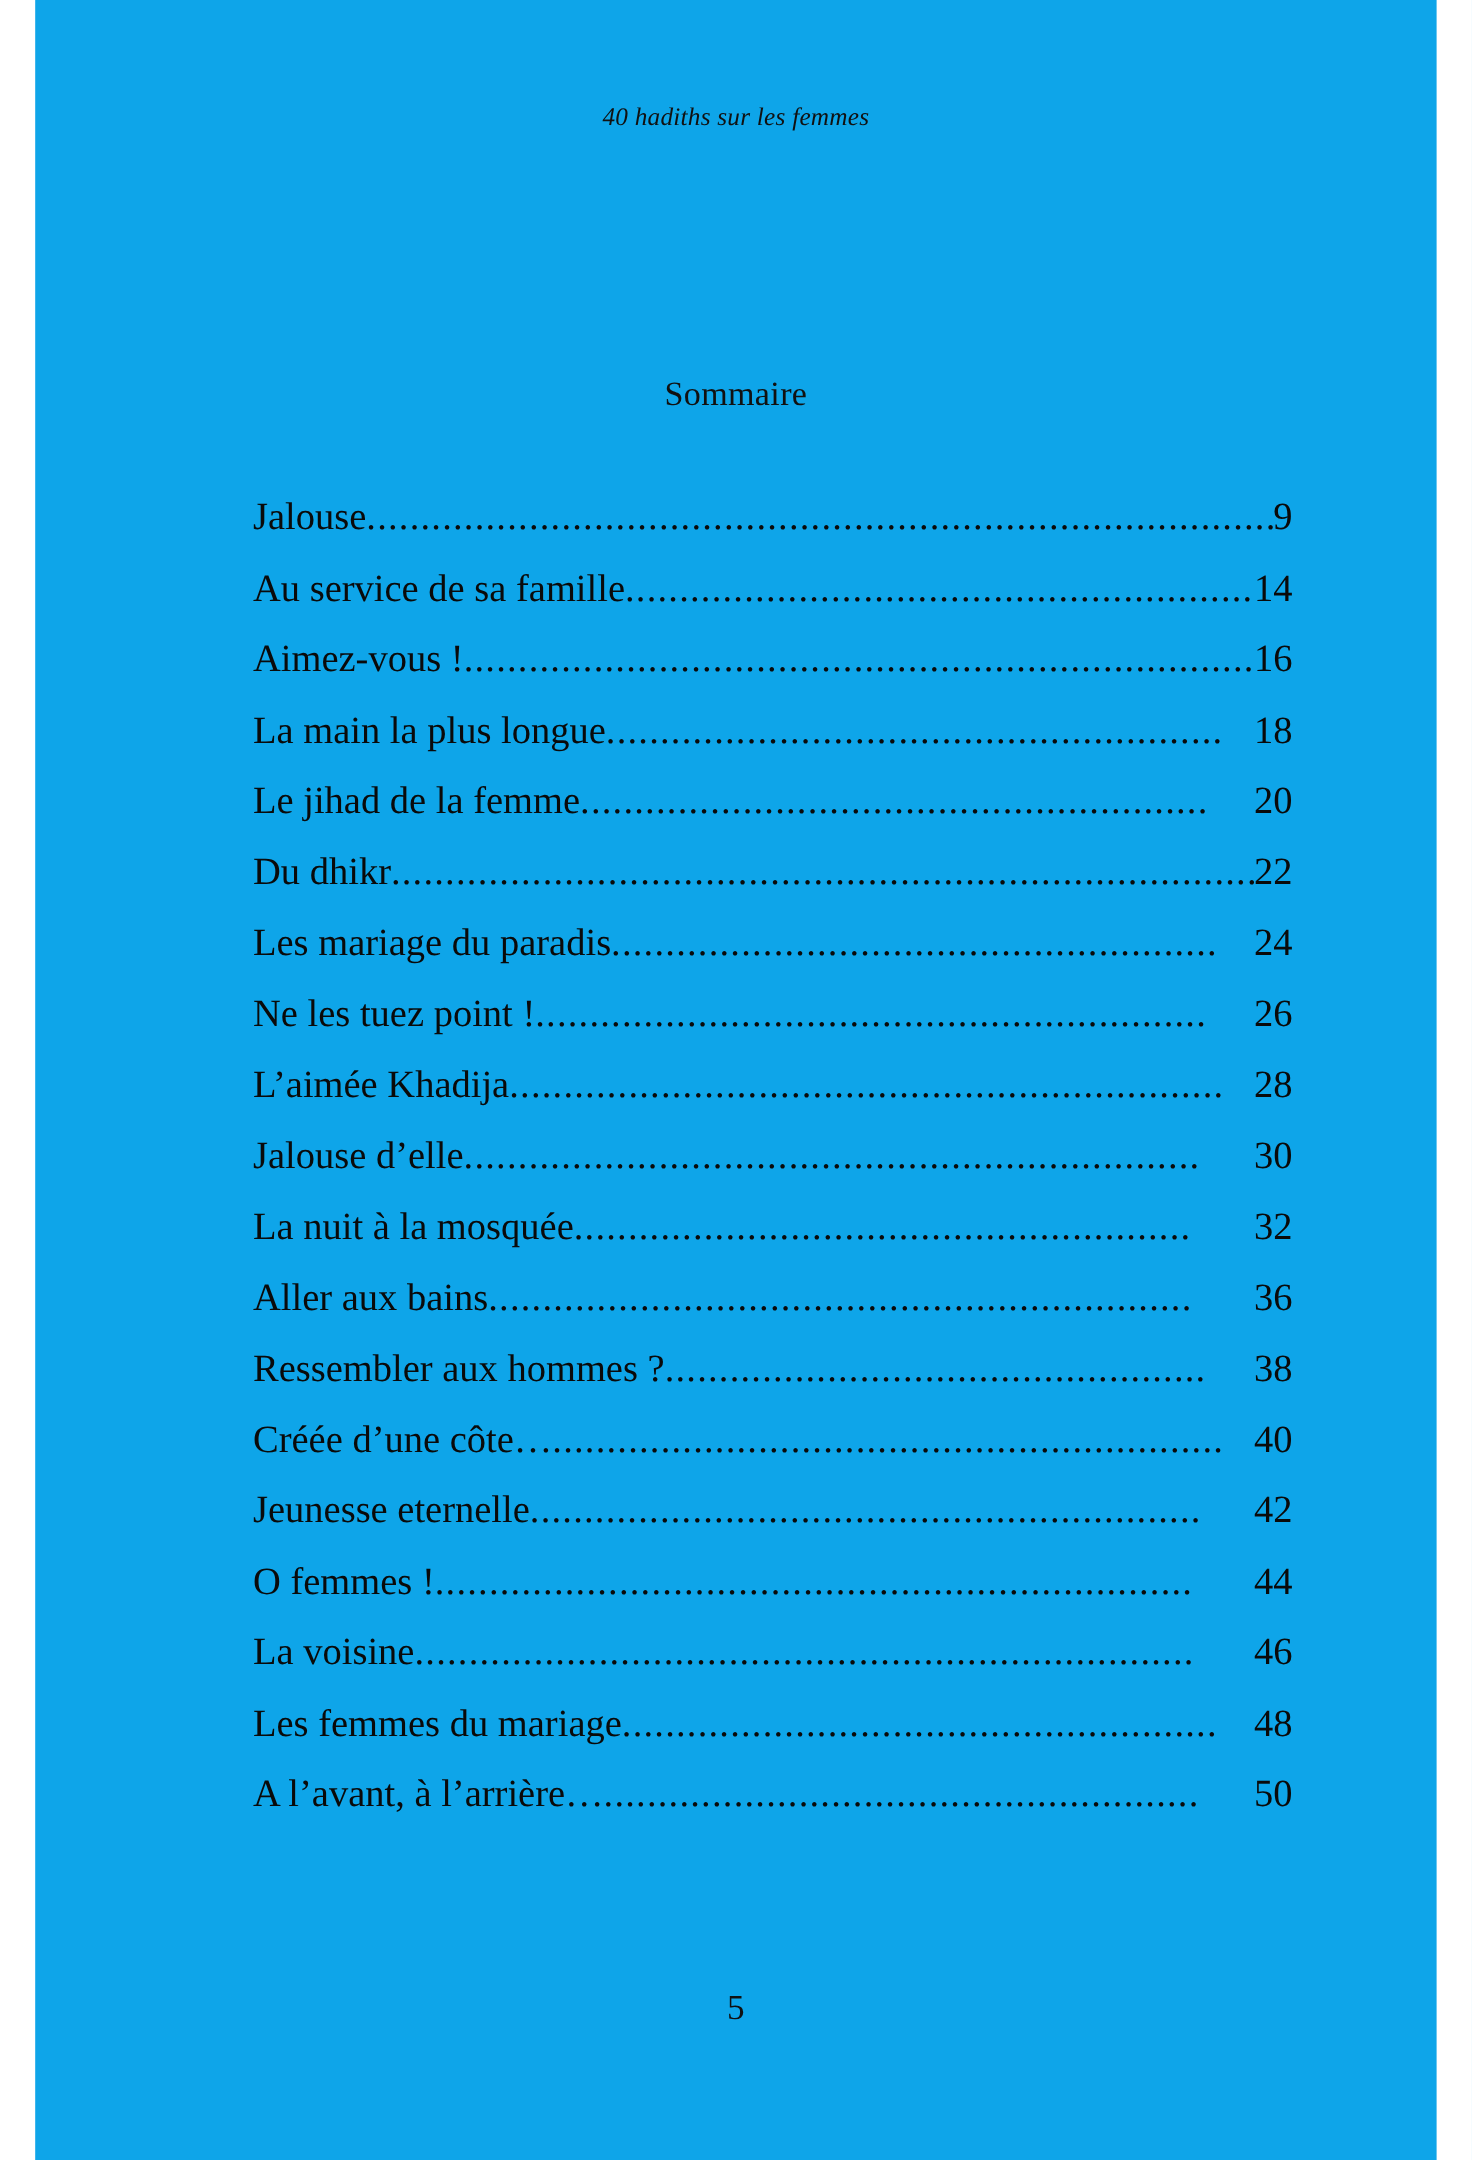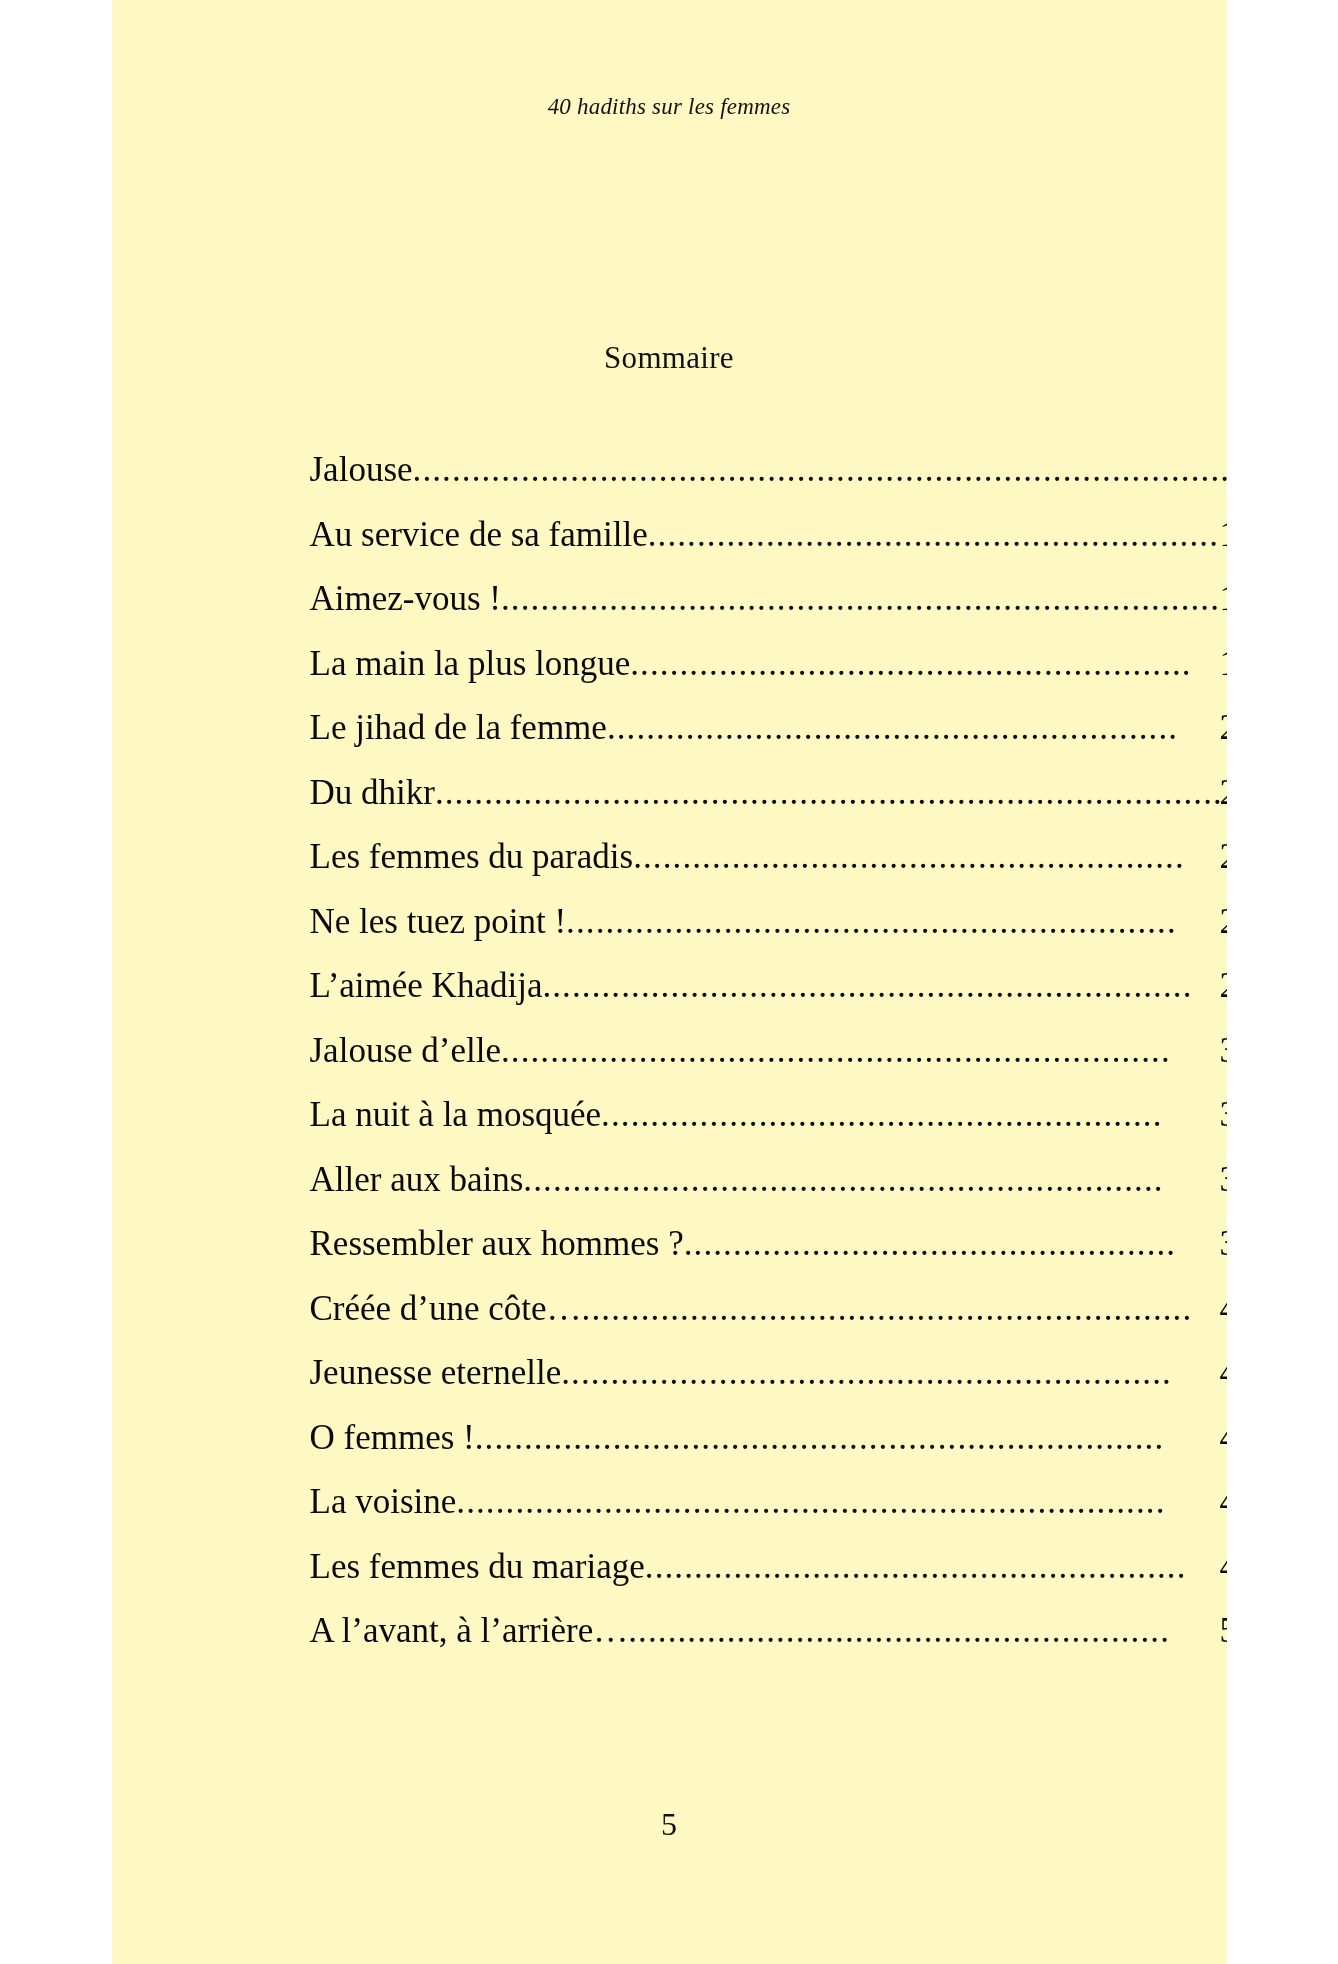--- a/index.html
+++ b/index.html
@@ -6,24 +6,24 @@
     margin: 0;
     padding: 0;
     background: #ffffff;
   }
   body {
     font-family: "Liberation Serif", "DejaVu Serif", serif;
     color: #0a0a0a;
   }
   .page {
     position: relative;
-    width: 1115px;
+    width: 1274px;
     height: 1964px;
     margin: 0 auto;
-    background: #fef9c3;
+    background: #0ea5e9;
     overflow: hidden;
     box-sizing: border-box;
   }
 
   
   .running-head {
     position: absolute;
     top: 94px;
     left: 0;
     width: 100%;
@@ -128,21 +128,21 @@
         <span class="toc-label">Le jihad de la femme</span>
         <span class="toc-leader">..........................................................</span>
         <span class="toc-page">20</span>
       </div>
       <div class="toc-entry">
         <span class="toc-label">Du dhikr </span>
         <span class="toc-leader">........................................................................................</span>
         <span class="toc-page">22</span>
       </div>
       <div class="toc-entry">
-        <span class="toc-label">Les femmes du paradis </span>
+        <span class="toc-label">Les mariage du paradis </span>
         <span class="toc-leader">........................................................</span>
         <span class="toc-page">24</span>
       </div>
       <div class="toc-entry">
         <span class="toc-label">Ne les tuez point !</span>
         <span class="toc-leader">..............................................................</span>
         <span class="toc-page">26</span>
       </div>
       <div class="toc-entry">
         <span class="toc-label">L’aimée Khadija</span>

